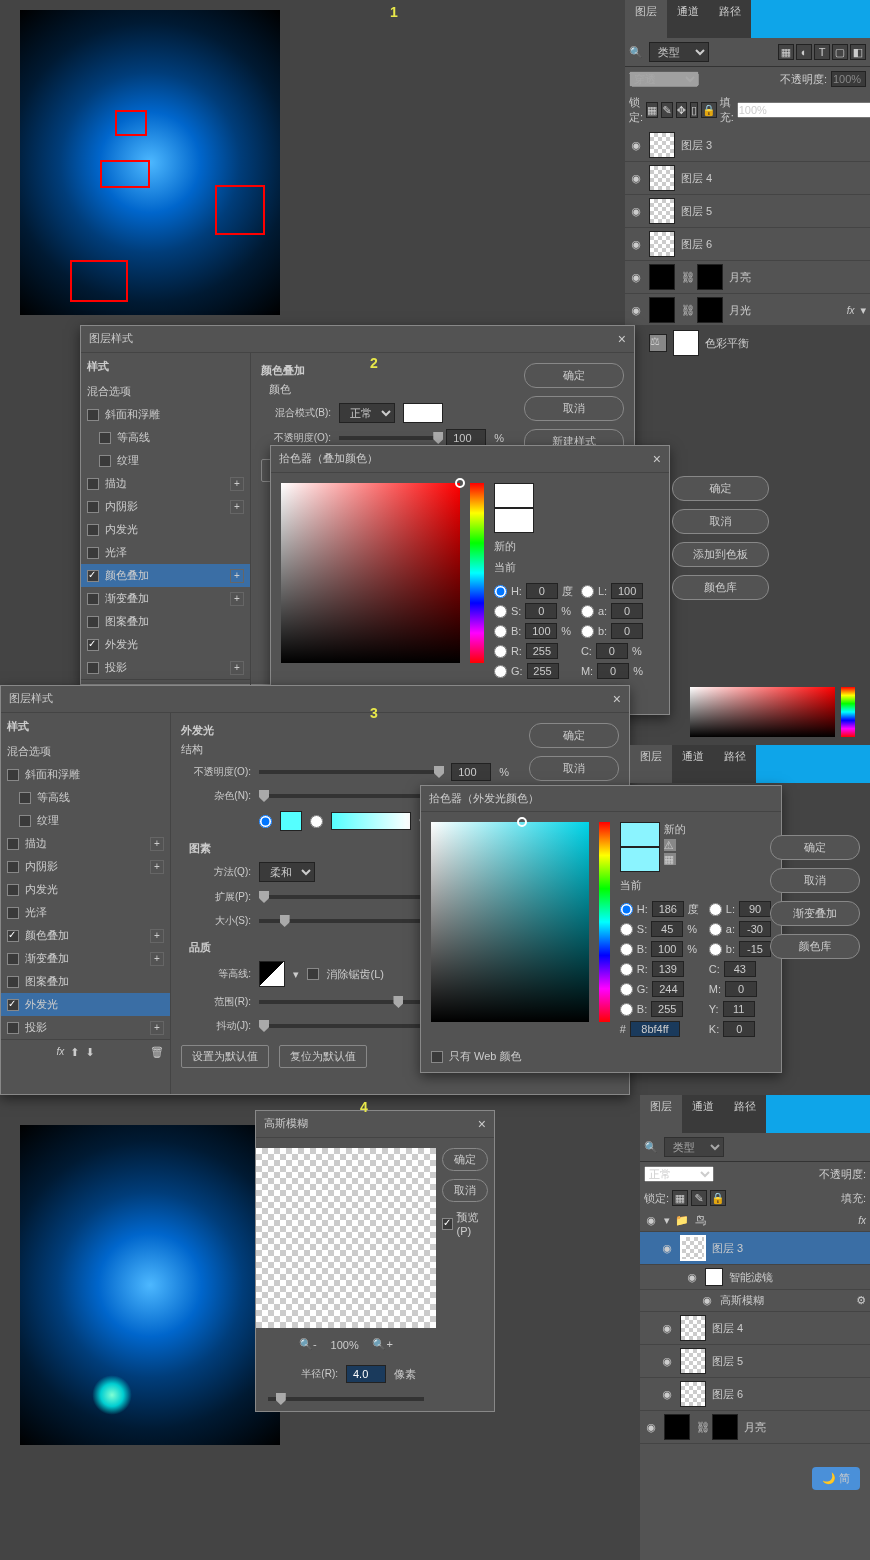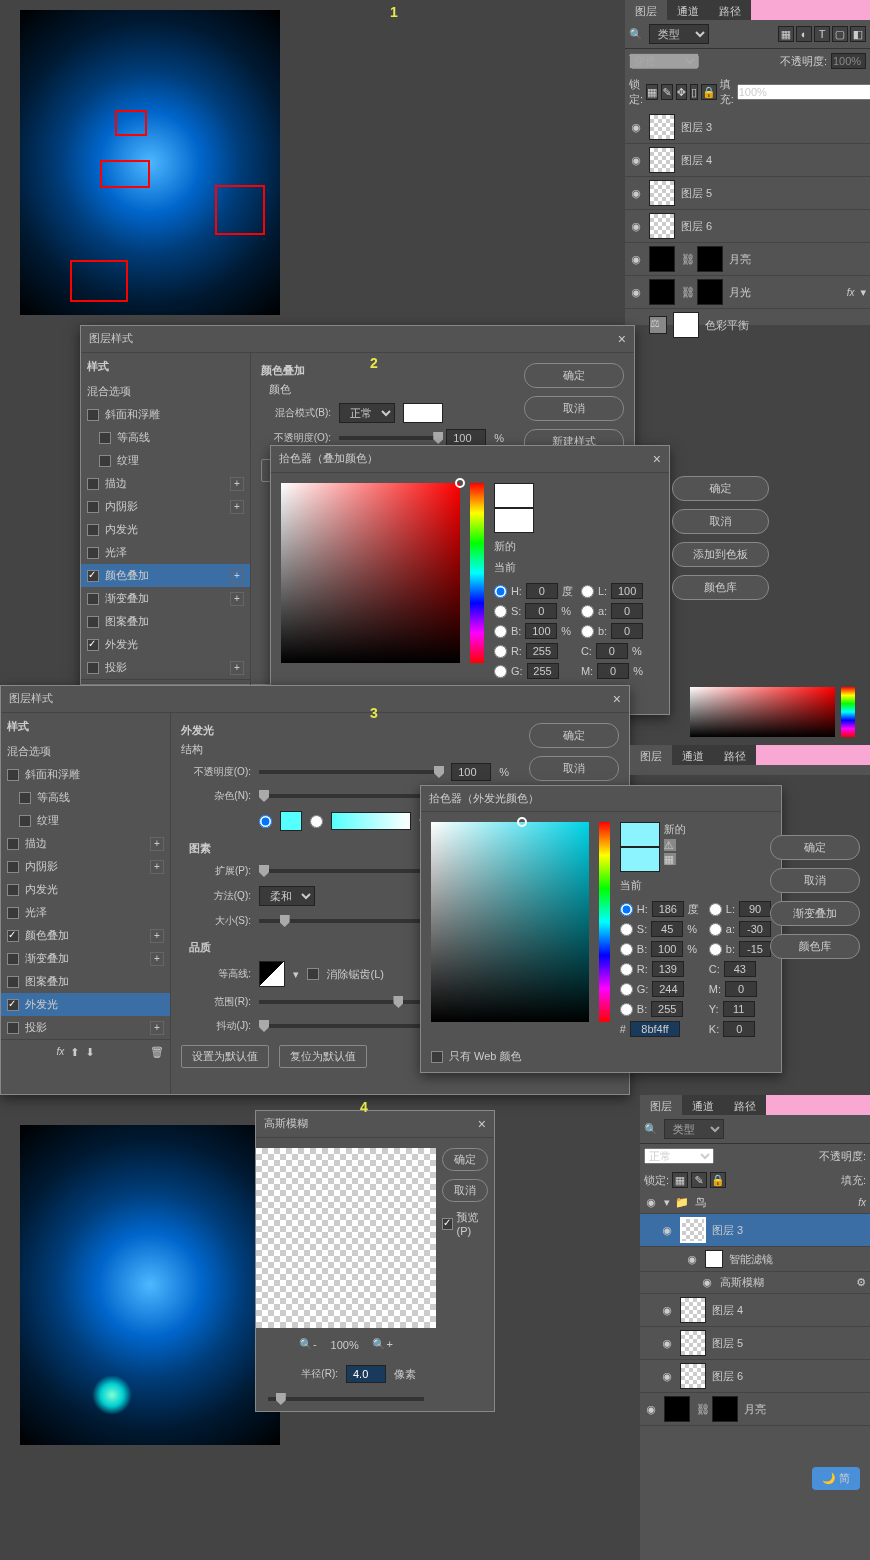--- a/index.html
+++ b/index.html
@@ -4,21 +4,21 @@
 <style>
 *{margin:0;padding:0;box-sizing:border-box;font-family:"Microsoft YaHei",sans-serif;font-size:11px;color:#ccc}
 body{background:#444;width:870px}
 .section{position:relative}
 .step-num{position:absolute;color:#e8e84a;font-size:14px;font-weight:bold;z-index:10}
 
 .s1{height:325px;display:flex}
 .s1 .canvas{width:260px;height:305px;margin:10px 0 0 20px;background:radial-gradient(circle at 50% 50%,#4db8ff 0%,#0066cc 25%,#003d7a 45%,#001a33 70%,#000 100%);position:relative}
 .s1 .redbox{position:absolute;border:2px solid red}
 .layers-panel{background:#535353;width:245px;margin-left:auto}
-.tabs{display:flex;background:#f9a8d4;height:20px}
+.tabs{display:flex;background:#0ea5e9;height:38px}
 .tab{padding:4px 10px;background:#535353;cursor:pointer}
 .tab.inactive{background:#3a3a3a}
 .filter-row{display:flex;align-items:center;padding:4px;gap:6px;border-bottom:1px solid #333}
 .filter-row select{background:#3a3a3a;border:1px solid #222;color:#ccc;padding:2px 4px;width:60px}
 .iconbtn{width:16px;height:16px;background:#444;border:1px solid #222;display:inline-flex;align-items:center;justify-content:center;cursor:pointer}
 .blend-row{display:flex;padding:4px;gap:4px;align-items:center;font-size:10px}
 .blend-row input{width:35px;background:#3a3a3a;border:1px solid #222;color:#888;padding:1px}
 .lock-row{display:flex;padding:4px;gap:3px;align-items:center;font-size:10px}
 .layer-item{display:flex;align-items:center;padding:3px 4px;gap:6px;border-bottom:1px solid #444}
 .eye{width:14px;height:14px;cursor:pointer;display:flex;align-items:center;justify-content:center}
@@ -443,30 +443,30 @@
         <div class="field-row">
             <label></label>
             <input type="radio" checked="" style="">
             <span class="swatch" style="background:#5ff;width:22px"></span>
             <input type="radio" style="">
             <span style="width:80px;height:18px;background:linear-gradient(to right,#5ff,#fff);border:1px solid #222"></span>
             <span>▾</span>
           </div>
         <div style="margin:10px 0 0 8px;font-weight:bold">图素</div>
         <div class="field-row">
+            <label>方法(Q):</label>
+            <select><option>柔和</option></select>
+          </div>
+        <div class="field-row">
             <label>扩展(P):</label>
             <div class="slider">
               <div class="slider-thumb" style="left:0"></div>
             </div>
             <input type="text" style="width: 40px;" value="0">
             <span>%</span>
-          </div>
-        <div class="field-row">
-            <label>方法(Q):</label>
-            <select><option>柔和</option></select>
           </div>
         <div class="field-row">
             <label>大小(S):</label>
             <div class="slider">
               <div class="slider-thumb" style="left:12%"></div>
             </div>
             <input type="text" style="width: 40px;" value="35">
             <span>像素</span>
           </div>
         <div style="margin:10px 0 0 8px;font-weight:bold">品质</div>

